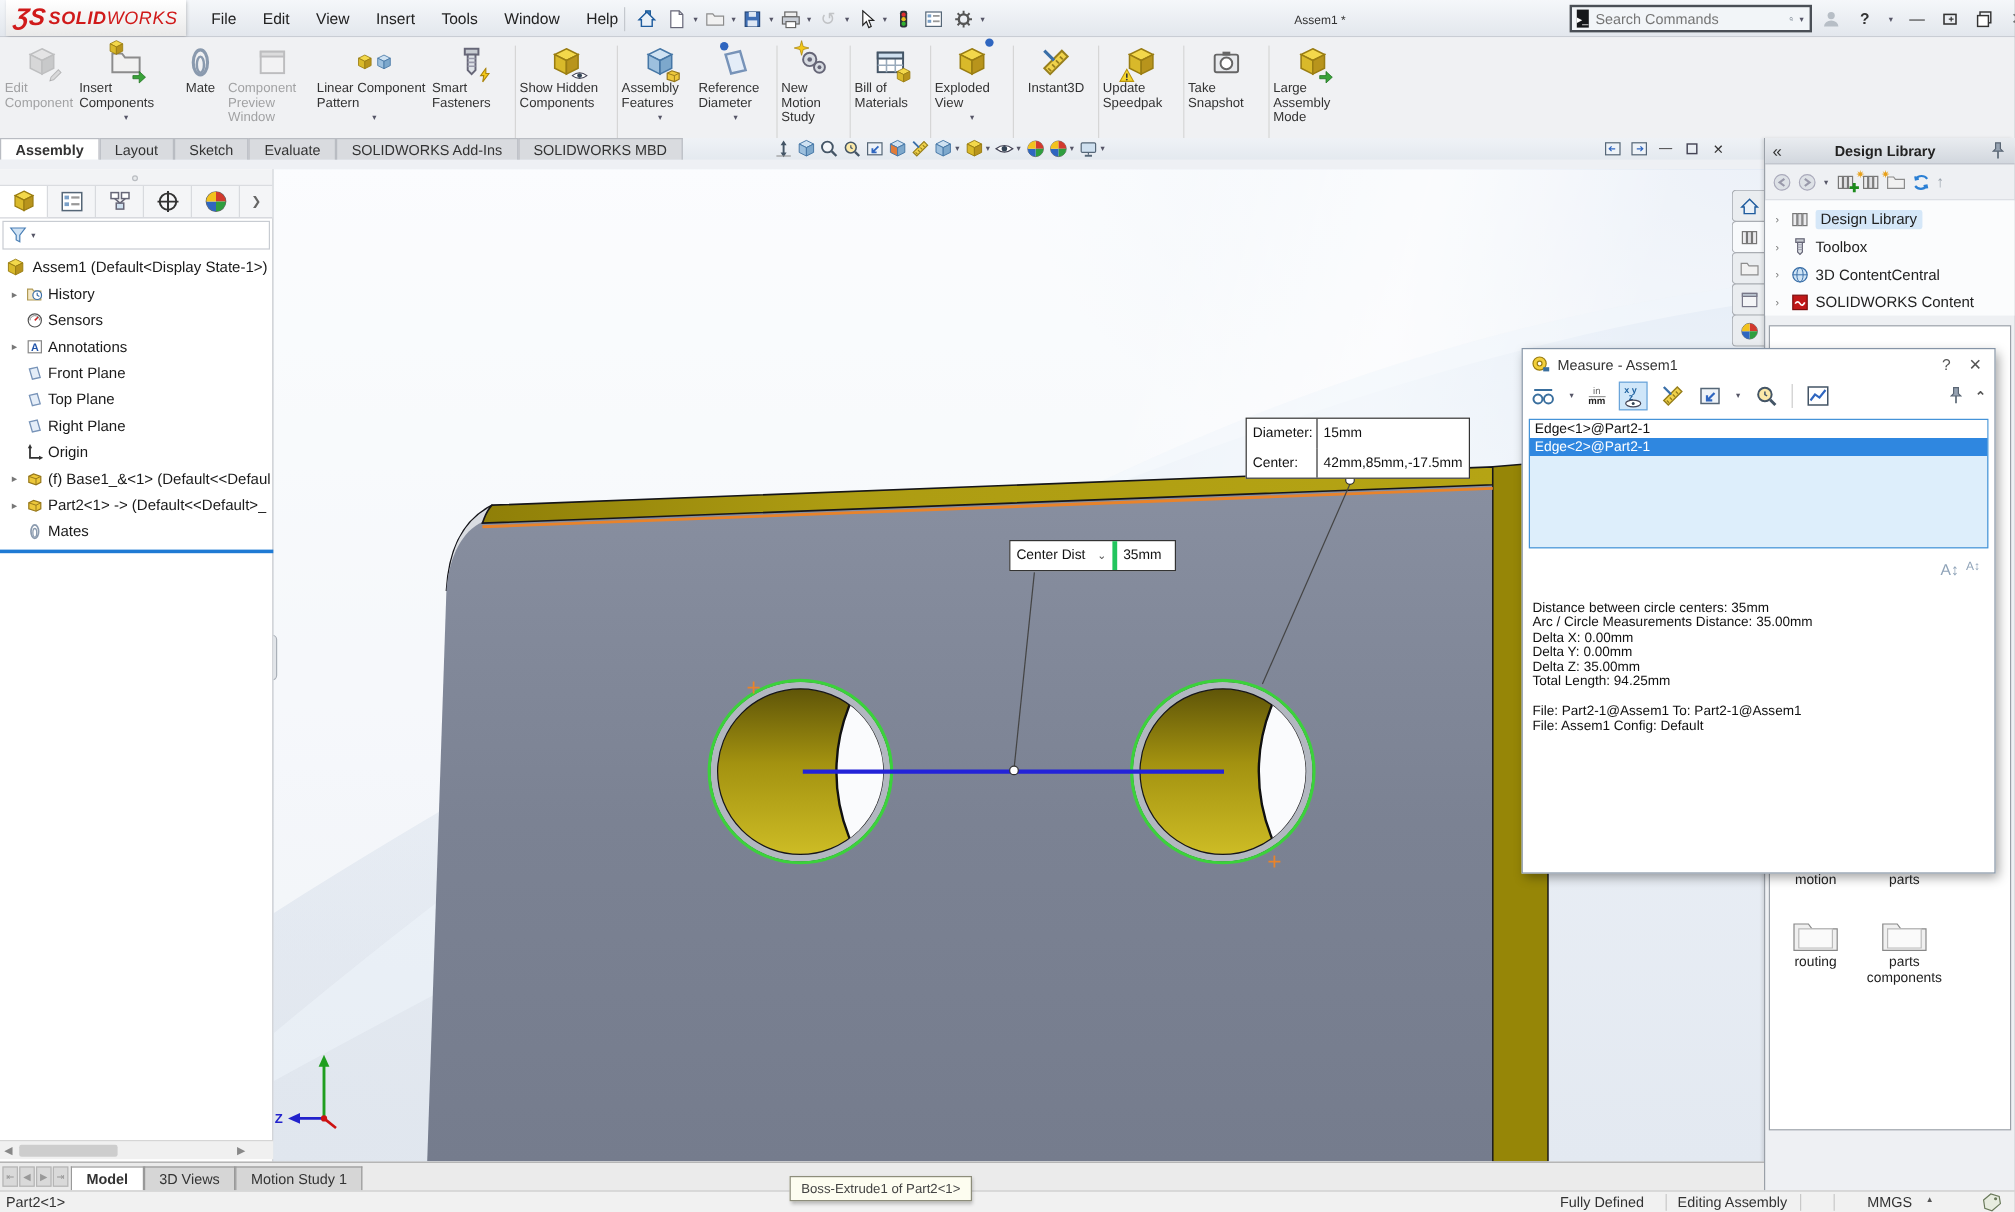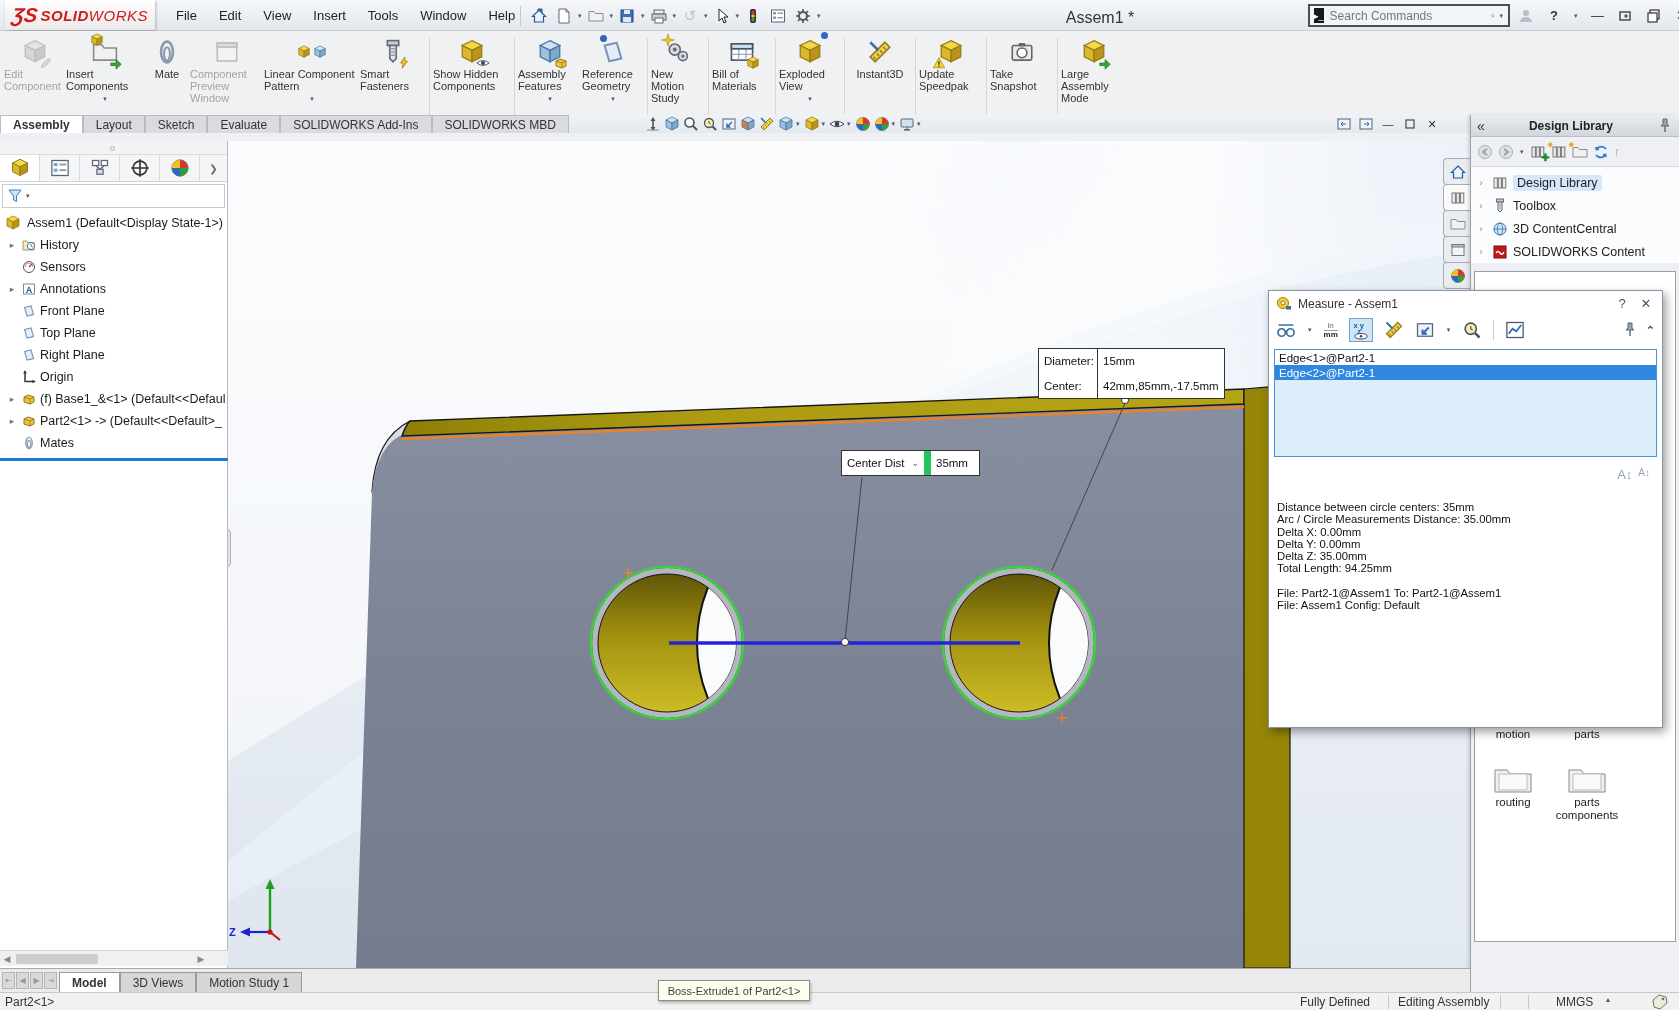--- a/index.html
+++ b/index.html
@@ -23,21 +23,21 @@
   .logo .solid{font-size:15px;letter-spacing:.5px;}
   .logo .works{font-size:15px;font-weight:normal;letter-spacing:.5px;}
   .menus{position:absolute;left:165px;top:0;height:31px;display:flex;align-items:center;}
   .menu{padding:0 11px;font-size:13px;color:#222;}
   .pin-blue{margin-left:6px;}
   .qat{position:absolute;left:515px;top:0;height:31px;display:flex;align-items:center;gap:1px;}
   .qsep{width:1px;height:20px;background:#c4c8ce;margin:0 5px;}
   .qi{width:24px;height:24px;display:flex;align-items:center;justify-content:center;}
   .dd{font-size:7px;color:#556;margin:0 1px;}
   .doctitle{position:absolute;left:1040px;top:0;width:120px;height:35px;display:flex;align-items:center;
-            justify-content:center;font-size:16px;color:#333;}
+            justify-content:center;font-size:10px;color:#333;}
   .search{position:absolute;left:1308px;top:4px;width:202px;height:23px;border:2px solid #4a4f56;background:#f2f5f8;
           display:flex;align-items:center;padding:0 4px;gap:4px;}
   .search input{border:none;background:transparent;outline:none;flex:1;font-size:12px;color:#333;
                 font-family:"Liberation Sans",sans-serif;}
   .conic{width:15px;height:15px;background:#16181b;color:#fff;font-size:9px;display:flex;align-items:center;
          justify-content:center;}
   .wbtns{position:absolute;left:1517px;top:0;height:31px;display:flex;align-items:center;gap:10px;color:#333;}
   .wb{font-size:13px;color:#333;display:flex;align-items:center;justify-content:center;width:18px;height:18px;}
 
   
@@ -95,21 +95,21 @@
       radial-gradient(90% 70% at 100% 0%, #d7e1f0 0%, rgba(215,225,240,0) 55%),
       radial-gradient(120% 80% at 0% 100%, #e0e6ee 0%, rgba(224,230,238,0) 50%),
       linear-gradient(180deg,#f5f8fc 0%, #e9eef5 60%, #e3e9f1 100%);}
   .scene{position:absolute;left:0;top:0;}
   .callout{position:absolute;background:#fff;border:1px solid #333;font-size:11.5px;color:#111;}
   .co-diam{left:810px;top:207px;width:187px;height:51px;display:grid;grid-template-columns:59px 1fr;}
   .co-diam .cell{display:flex;align-items:center;padding-left:5px;}
   .co-diam .c0{border-right:1px solid #333;}
   .co-dist{left:613px;top:309px;height:26px;display:flex;}
   .co-dist .b1{width:89px;display:flex;align-items:center;justify-content:space-between;
-               padding:0 5px;border-right:7px solid #22c55e;}
+               padding:0 5px;border-right:4px solid #22c55e;}
   .co-dist .b2{width:48px;display:flex;align-items:center;padding-left:5px;}
   .chev{font-size:9px;color:#555;}
   .gsplit{position:absolute;left:-7px;top:388px;width:10px;height:38px;background:#e2e5e9;
           border:1px solid #aab0b8;border-radius:0 4px 4px 0;}
 
   
   .vtabs{position:absolute;left:1443px;top:158px;width:28px;}
   .vtab{height:27px;width:28px;background:#eaedf0;border:1px solid #a9adb3;border-right:none;
         border-radius:4px 0 0 4px;display:flex;align-items:center;justify-content:center;margin-bottom:-1px;}
   .vtab.active{background:#f8fafc;}
@@ -621,21 +621,21 @@
       <div class="rlbl">Assembly Features</div>
         <div class="rdd">▾</div>
     </div>
     <div class="rbtn" style="width:62px">
       <div class="ric">
           <svg class="i26" viewBox="0 0 14 14">
             <use href="#s-plane"></use>
           </svg>
           <span style="position:absolute;left:0;top:-2px;width:7px;height:7px;border-radius:50%;background:#2f66c0"></span>
         </div>
-      <div class="rlbl">Reference Geometry</div>
+      <div class="rlbl">Reference Diameter</div>
         <div class="rdd">▾</div>
     </div>
     <div class="rsep"></div>
     <div class="rbtn" style="width:54px">
       <div class="ric">
           <svg class="i26">
             <use href="#s-gears"></use>
           </svg>
           <span style="position:absolute;left:-4px;top:-4px">
             <svg class="i14">

